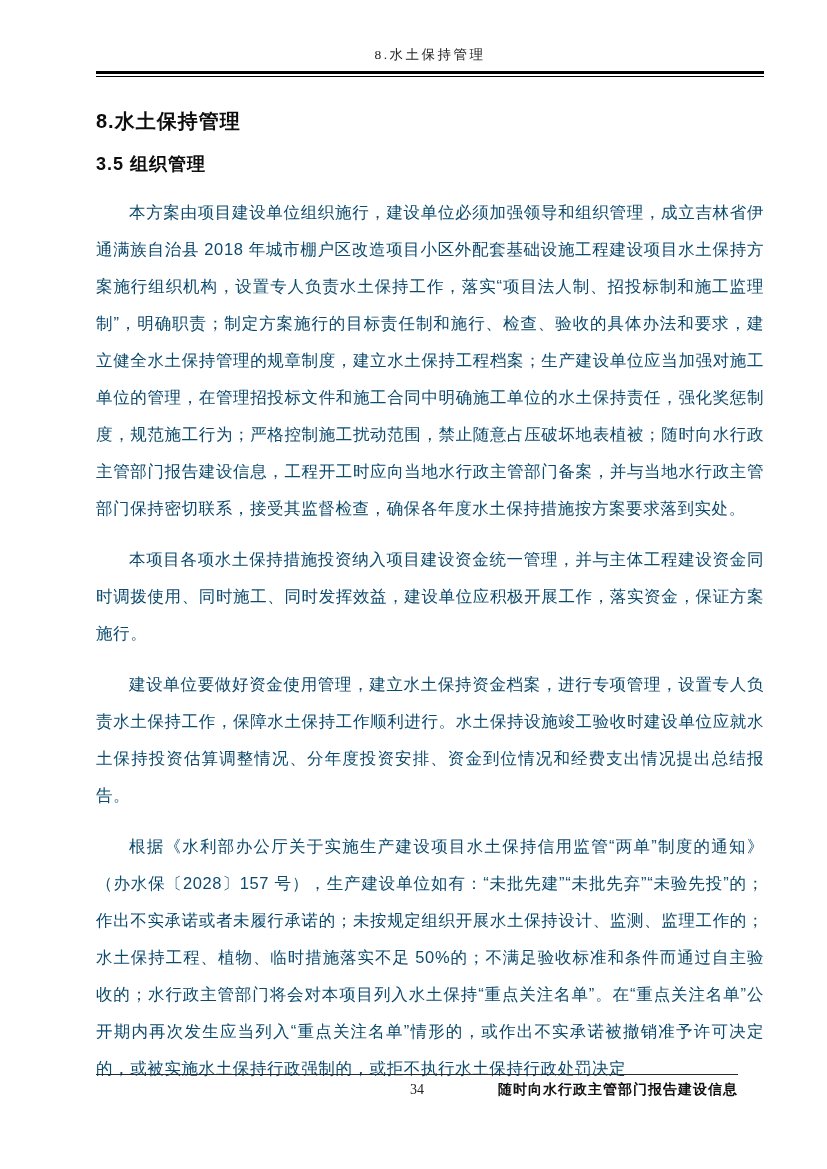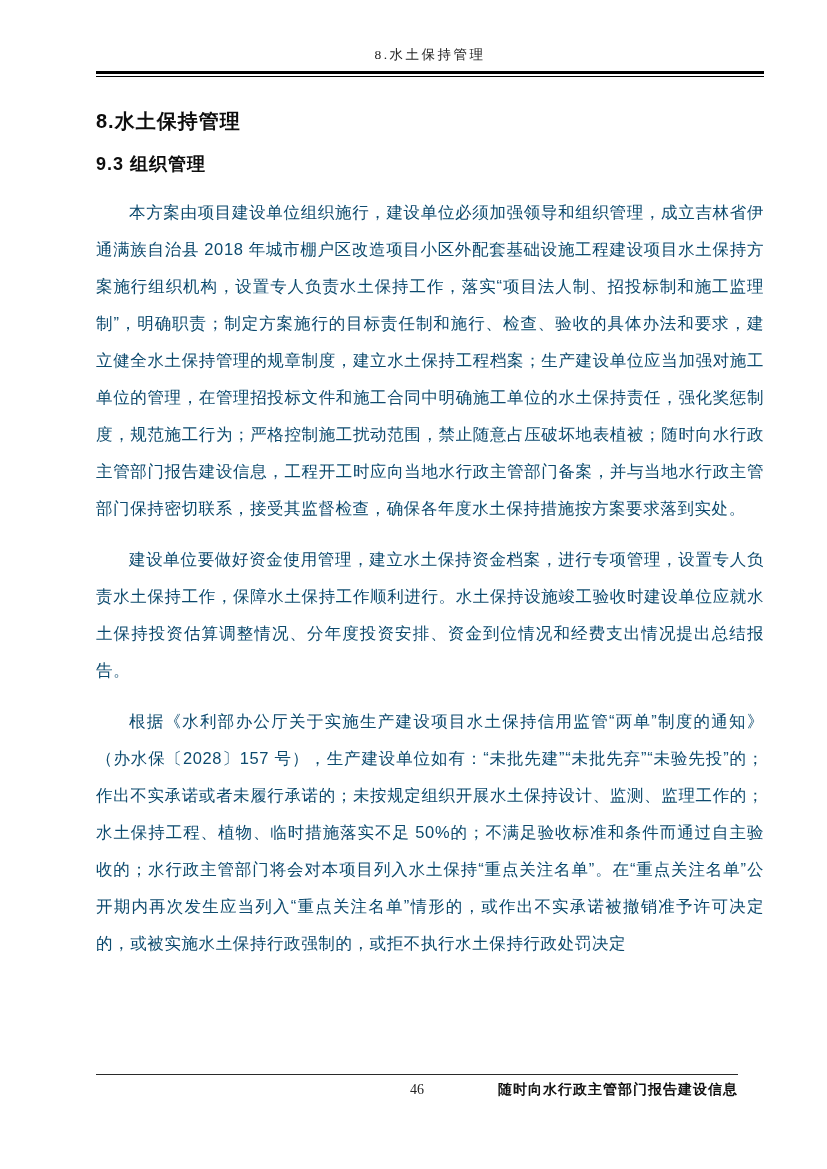--- a/index.html
+++ b/index.html
@@ -97,24 +97,25 @@
 
 <div class="page">
 
   <div class="running-header">
     <div class="rh-text">8.水土保持管理</div>
     <div class="rh-rule"></div>
   </div>
 
   <h1 class="chapter">8.水土保持管理</h1>
 
-  <h2 class="section">9.3 组织管理</h2>
+  <h2 class="section">3.5 组织管理</h2>
 
   <p class="body-para">本方案由项目建设单位组织施行，建设单位必须加强领导和组织管理，成立吉林省伊通满族自治县 2018 年城市棚户区改造项目小区外配套基础设施工程建设项目水土保持方案施行组织机构，设置专人负责水土保持工作，落实“项目法人制、招投标制和施工监理制”，明确职责；制定方案施行的目标责任制和施行、检查、验收的具体办法和要求，建立健全水土保持管理的规章制度，建立水土保持工程档案；生产建设单位应当加强对施工单位的管理，在管理招投标文件和施工合同中明确施工单位的水土保持责任，强化奖惩制度，规范施工行为；严格控制施工扰动范围，禁止随意占压破坏地表植被；随时向水行政主管部门报告建设信息，工程开工时应向当地水行政主管部门备案，并与当地水行政主管部门保持密切联系，接受其监督检查，确保各年度水土保持措施按方案要求落到实处。</p>
+  <p class="body-para">本项目各项水土保持措施投资纳入项目建设资金统一管理，并与主体工程建设资金同时调拨使用、同时施工、同时发挥效益，建设单位应积极开展工作，落实资金，保证方案施行。</p>
   <p class="body-para">建设单位要做好资金使用管理，建立水土保持资金档案，进行专项管理，设置专人负责水土保持工作，保障水土保持工作顺利进行。水土保持设施竣工验收时建设单位应就水土保持投资估算调整情况、分年度投资安排、资金到位情况和经费支出情况提出总结报告。</p>
   <p class="body-para">根据《水利部办公厅关于实施生产建设项目水土保持信用监管“两单”制度的通知》（办水保〔2028〕157 号），生产建设单位如有：“未批先建”“未批先弃”“未验先投”的；作出不实承诺或者未履行承诺的；未按规定组织开展水土保持设计、监测、监理工作的；水土保持工程、植物、临时措施落实不足 50%的；不满足验收标准和条件而通过自主验收的；水行政主管部门将会对本项目列入水土保持“重点关注名单”。在“重点关注名单”公开期内再次发生应当列入“重点关注名单”情形的，或作出不实承诺被撤销准予许可决定的，或被实施水土保持行政强制的，或拒不执行水土保持行政处罚决定</p>
 
   <div class="footer">
-    <span class="page-number">46</span>
+    <span class="page-number">34</span>
     <span class="company">随时向水行政主管部门报告建设信息</span>
   </div>
 
 </div>
 
 </body></html>

